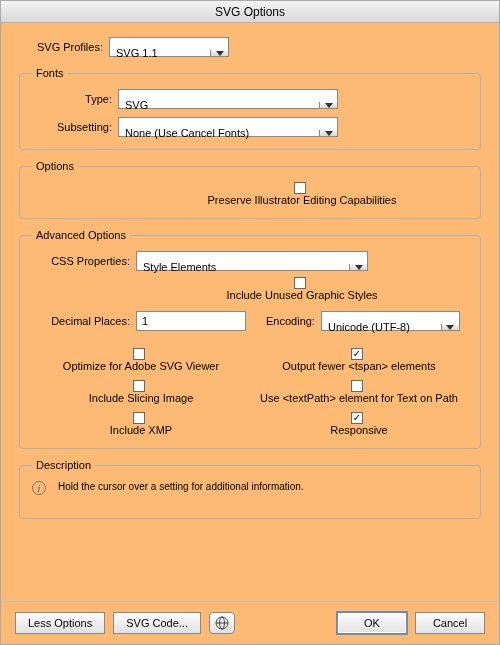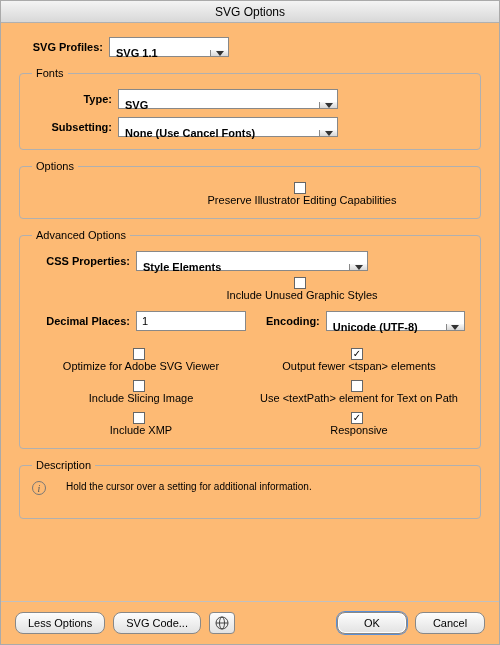--- a/index.html
+++ b/index.html
@@ -36,21 +36,20 @@
     gap: 10px;
   }
   .row {
     display: flex;
     align-items: center;
     gap: 6px;
   }
   .label-right {
     text-align: right;
     display: inline-block;
-    font-weight: bold;
   }
   fieldset {
     border: 1px solid #b0b0b0;
     border-radius: 4px;
     padding: 10px 12px 12px 12px;
     margin: 0;
   }
   legend {
     padding: 0 4px;
     font-size: 11px;
@@ -58,21 +57,20 @@
   .select {
     height: 20px;
     background: #fff;
     border: 1px solid #888;
     display: inline-flex;
     align-items: center;
     justify-content: space-between;
     padding: 12px 0 0 6px;
     font-size: 11px;
     position: relative;
-    font-weight: bold;
   }
   .select .sel-btn {
     width: 18px;
     height: 100%;
     border-left: 1px solid #888;
     background: linear-gradient(#f8f8f8,#d8d8d8);
     display: flex;
     align-items: center;
     justify-content: center;
   }
@@ -156,21 +154,21 @@
     border-top: 1px solid #c0c0c0;
     padding: 10px 14px;
     display: flex;
     align-items: center;
     gap: 8px;
   }
   .btn {
     height: 22px;
     padding: 0 12px;
     border: 1px solid #888;
-    border-radius: 8px;
+    border-radius: 0;
     background: linear-gradient(#fdfdfd,#e2e2e2);
     font-size: 11px;
     display: inline-flex;
     align-items: center;
     justify-content: center;
   }
   .btn.default {
     box-shadow: 0 0 0 1px #5a8fd6, inset 0 0 0 1px #fff;
   }
   .globe-btn {
@@ -279,21 +277,21 @@
           <span class="checkbox checked"></span>
           <span>Responsive</span>
         </div>
       </div>
     </fieldset>
 
     <fieldset class="desc-box">
       <legend>Description</legend>
       <div class="row" style="align-items:flex-start">
         <span class="info-icon">i</span>
-        <span style="font-size:10px;margin-left:14px">Hold the cursor over a setting for additional information.</span>
+        <span style="font-size:10px;margin-left:6px">Hold the cursor over a setting for additional information.</span>
       </div>
     </fieldset>
 
   </div>
 
   <div class="footer">
     <div class="btn">Less Options</div>
     <div class="btn">SVG Code...</div>
     <div class="globe-btn">
       <svg width="14" height="14" viewBox="0 0 14 14">

